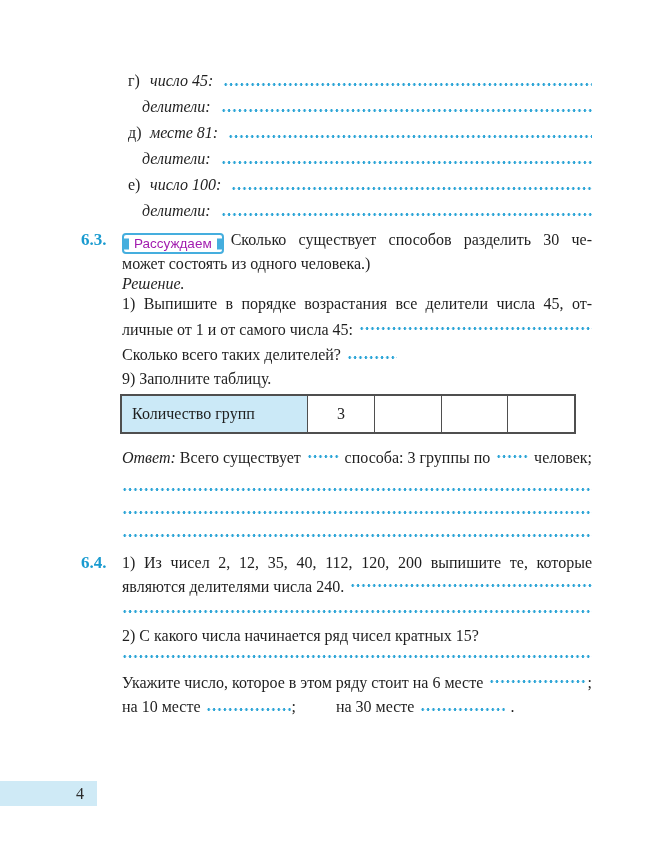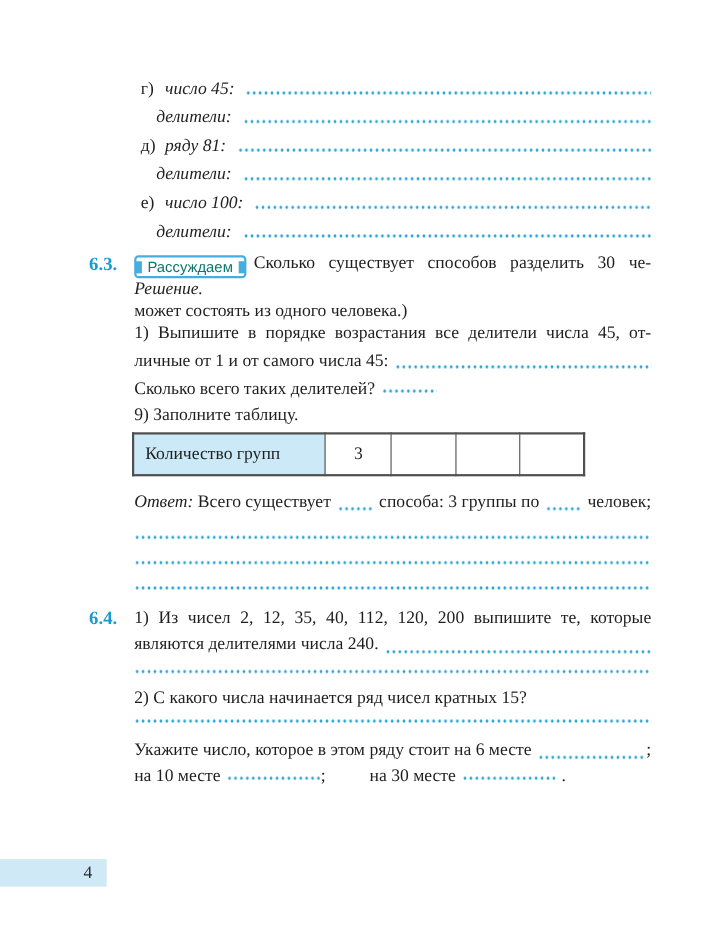--- a/index.html
+++ b/index.html
@@ -12,21 +12,21 @@
     --grid:#4f4f4f;
   }
   html,body{margin:0;padding:0;}
   body{width:650px;height:865px;background:#fff;font-family:"Liberation Serif",serif;color:var(--ink);}
   .page{position:relative;width:650px;height:865px;overflow:hidden;background:#fff;}
   .content{position:absolute;left:122px;top:64px;width:470px;font-size:16px;}
 
   
   .line{line-height:20px;}
   .jline{line-height:20px;text-align:justify;text-align-last:justify;}
-  .fill{display:flex;align-items:flex-end;line-height:20px;}
+  .fill{display:flex;align-items:center;line-height:20px;}
   .fill .t{white-space:nowrap;}
   .dots{flex:1;height:5px;margin:0 0 3px 6px;
         background-image:radial-gradient(circle,var(--dot) 1.2px,rgba(0,0,0,0) 1.5px);
         background-size:5.4px 5px;background-repeat:repeat-x;background-position:left bottom;}
   .dots-fixed{display:inline-block;height:5px;margin-left:6px;
         background-image:radial-gradient(circle,var(--dot) 1.2px,rgba(0,0,0,0) 1.5px);
         background-size:5.4px 5px;background-repeat:repeat-x;background-position:left bottom;}
   .w50{width:50px;}
   .w85{width:85px;}
   .dotline{height:5px;margin-top:18px;
@@ -46,32 +46,32 @@
   .task{position:relative;}
   .t63{margin-top:10px;}
   .t64{margin-top:13px;}
   .t64 .line,.t64 .jline,.t64 .fill{line-height:24px;}
   .tasknum{position:absolute;left:-41px;top:0;color:var(--accent);font-weight:bold;font-size:17px;line-height:20px;}
   .t64 .tasknum{line-height:24px;}
 
   
   .badge{display:inline-block;position:relative;border:2px solid var(--badge);border-radius:4px;
          padding:0 10px;margin-right:7px;font-family:"Liberation Sans",sans-serif;font-size:13.5px;
-         line-height:17px;color:#0f766e;vertical-align:-3px;background:#fff;}
+         line-height:17px;color:#a21caf;vertical-align:-3px;background:#fff;}
   .badge::before,.badge::after{content:"";position:absolute;top:50%;transform:translateY(-50%);
          width:6px;height:11px;background:var(--badge);}
   .badge::before{left:-1px;}
   .badge::after{right:-1px;}
 
   .sp6{margin-top:6px;}
   .sp5{margin-top:5px;}
   .sp4{margin-top:4px;}
 
   
-  table.grid{border-collapse:collapse;width:412px;margin-left:-2px;margin-top:5px;border:2px solid var(--grid);padding-left:42px;}
+  table.grid{border-collapse:collapse;width:456px;margin-left:-2px;margin-top:5px;border:2px solid var(--grid);padding-left:42px;}
   table.grid td{border:1px solid var(--grid);height:34px;font-size:16px;}
   td.lbl{background:var(--cellbg);padding:0 10px;width:176px;}
   td.c{width:72px;text-align:center;}
 
   .answer{margin-top:13px;line-height:22px;}
   .uk2 .gap{display:inline-block;width:40px;}
   .uk2{line-height:26px;}
 
   
   .pageband{position:absolute;left:0;top:781px;width:97px;height:25px;background:var(--bandbg);}
@@ -91,21 +91,21 @@
           <span class="dots"></span>
         </div>
         <div class="part-row part-sub">
           <span class="pname it">делители:</span>
           <span class="dots"></span>
         </div>
       </div>
       <div>
         <div class="part-row">
           <span class="plabel">д)</span>
-          <span class="pname it">ряду 81:</span>
+          <span class="pname it">месте 81:</span>
           <span class="dots"></span>
         </div>
         <div class="part-row part-sub">
           <span class="pname it">делители:</span>
           <span class="dots"></span>
         </div>
       </div>
       <div>
         <div class="part-row">
           <span class="plabel">е)</span>
@@ -117,22 +117,22 @@
           <span class="dots"></span>
         </div>
       </div>
     </section>
 
     <section class="task t63">
       <span class="tasknum">6.3.</span>
       <div class="jline">
         <span class="badge"><span>Рассуждаем</span></span><span>Сколько существует способов разделить 30 че-</span>
       </div>
+      <div class="line">может состоять из одного человека.)</div>
       <div class="line it">Решение.</div>
-      <div class="line">может состоять из одного человека.)</div>
       <div class="jline">1) Выпишите в порядке возрастания все делители числа 45, от-</div>
       <div class="fill sp6">
         <span class="t">личные от 1 и от самого числа 45:</span>
         <span class="dots"></span>
       </div>
       <div class="line sp5">
         <span>Сколько всего таких делителей?</span><span class="dots-fixed w50"></span>
       </div>
       <div class="line sp4">9) Заполните таблицу.</div>
 

